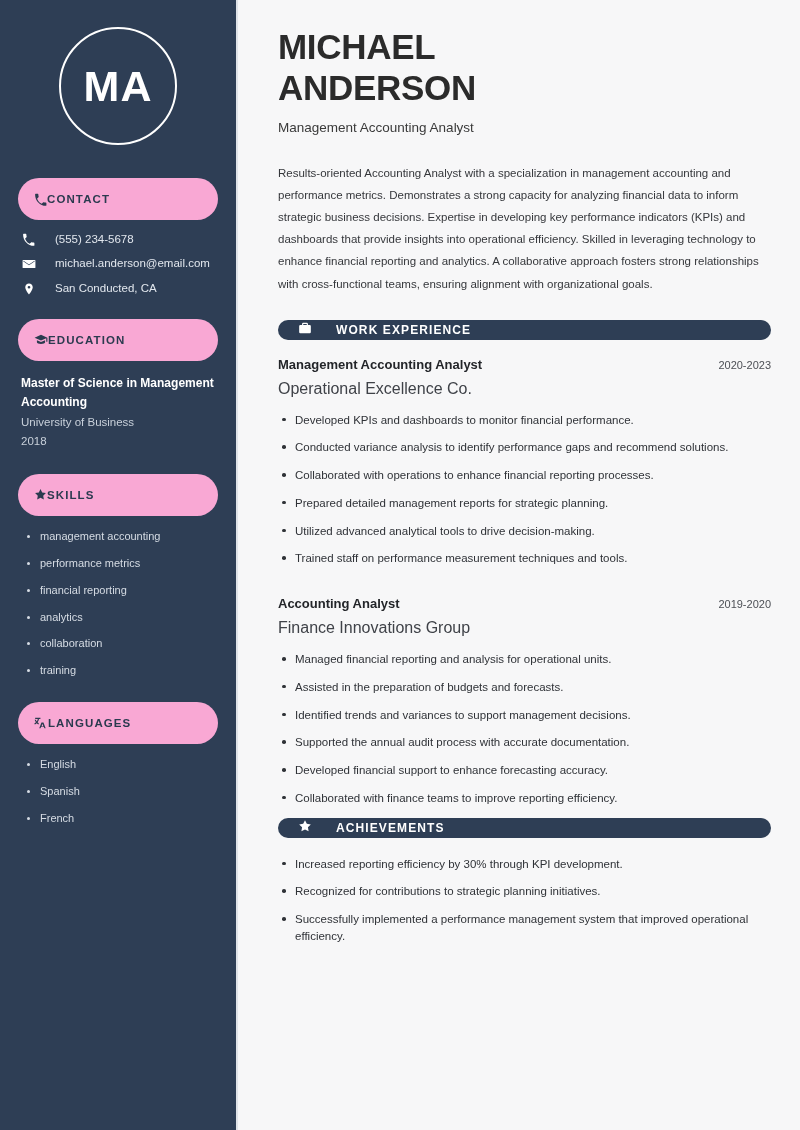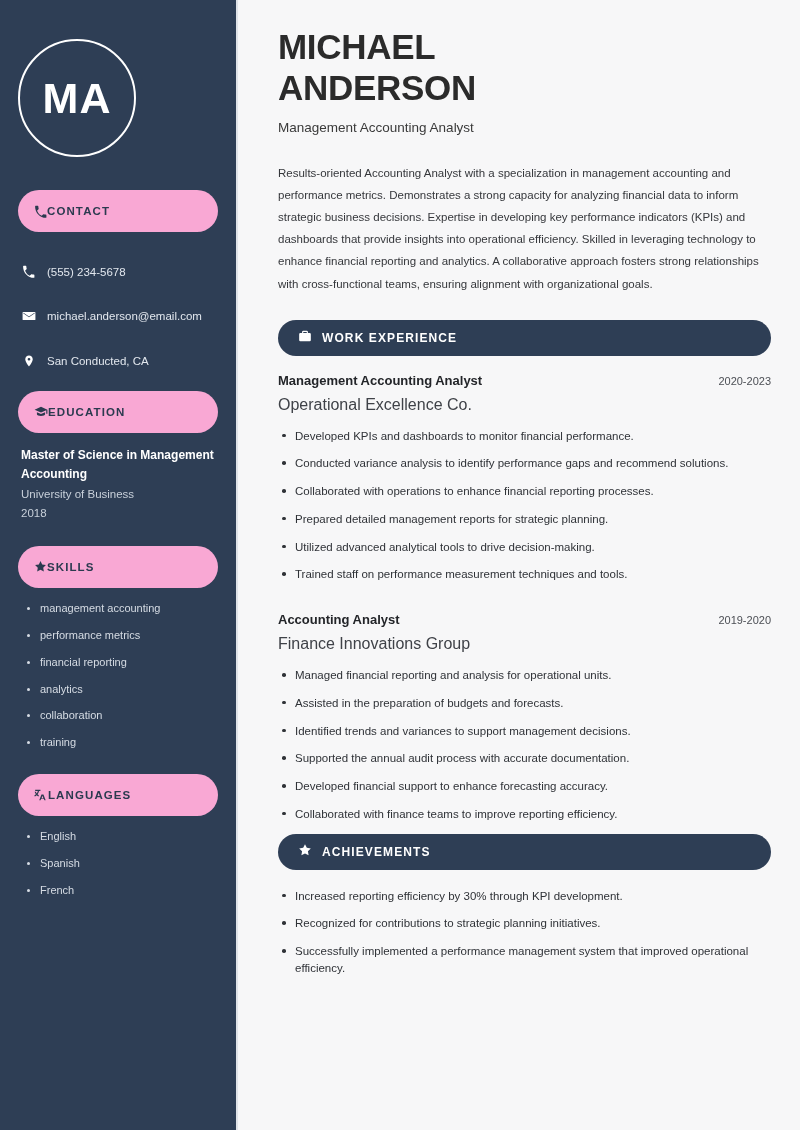--- a/index.html
+++ b/index.html
@@ -28,21 +28,22 @@
     width: 238px;
     flex: 0 0 238px;
     background: #2e3e55;
     padding: 0 18px;
     border-right: 2px solid #dfe3e8;
     position: relative;
   }
 
   .avatar-wrap {
     display: flex;
-    padding-top: 39px;
+    justify-content: center;
+    padding-top: 27px;
     padding-bottom: 10px;
   }
   .avatar {
     width: 118px;
     height: 118px;
     border-radius: 50%;
     border: 2px solid #ffffff;
     display: flex;
     align-items: center;
     justify-content: center;
@@ -66,25 +67,24 @@
     color: #2b3a4f;
     font-size: 11.5px;
     font-weight: 700;
     letter-spacing: 1.1px;
   }
   .pill svg { display: block; }
 
   .contact-list { display: flex; flex-direction: column; gap: 11px; padding-left: 3px; }
   .contact-row {
     display: flex;
-    align-items: center;
-    gap: 11px;
+    align-items: flex-start;
+    gap: 19px;
     color: #e2e7ee;
     font-size: 11.5px;
-    margin-top: 20px;
   }
   .contact-row .ci {
     width: 15px;
     display: flex;
     justify-content: center;
     flex: 0 0 15px;
   }
 
   .edu-block { padding-left: 3px; }
   .edu-degree {
@@ -149,24 +149,24 @@
     color: #35373b;
     font-size: 11.5px;
     line-height: 1.93;
     margin-top: 27px;
     text-align: left;
   }
 
   .bar {
     background: #2e3e55;
     border-radius: 40px;
-    height: 36px;
+    height: 20px;
     display: flex;
     align-items: center;
-    gap: 10px;
+    gap: 24px;
     padding: 0 20px;
     margin-top: 25px;
     margin-bottom: 17px;
   }
   .bar .bar-label {
     color: #ffffff;
     font-size: 12px;
     font-weight: 700;
     letter-spacing: 1.1px;
   }

